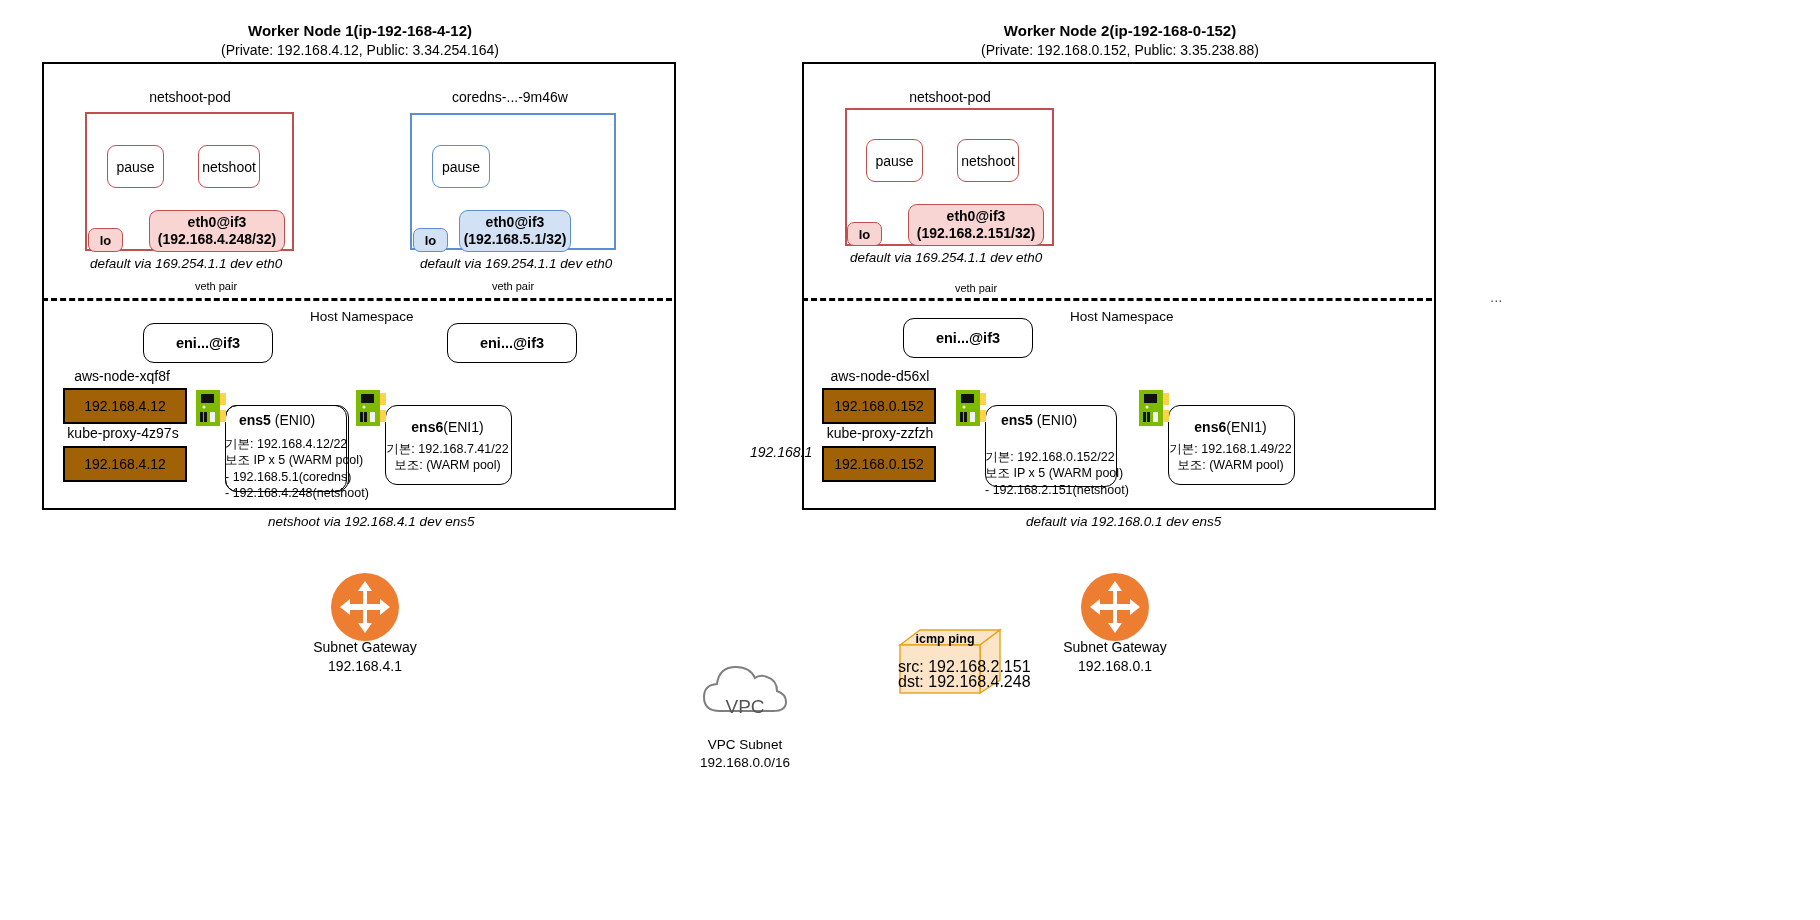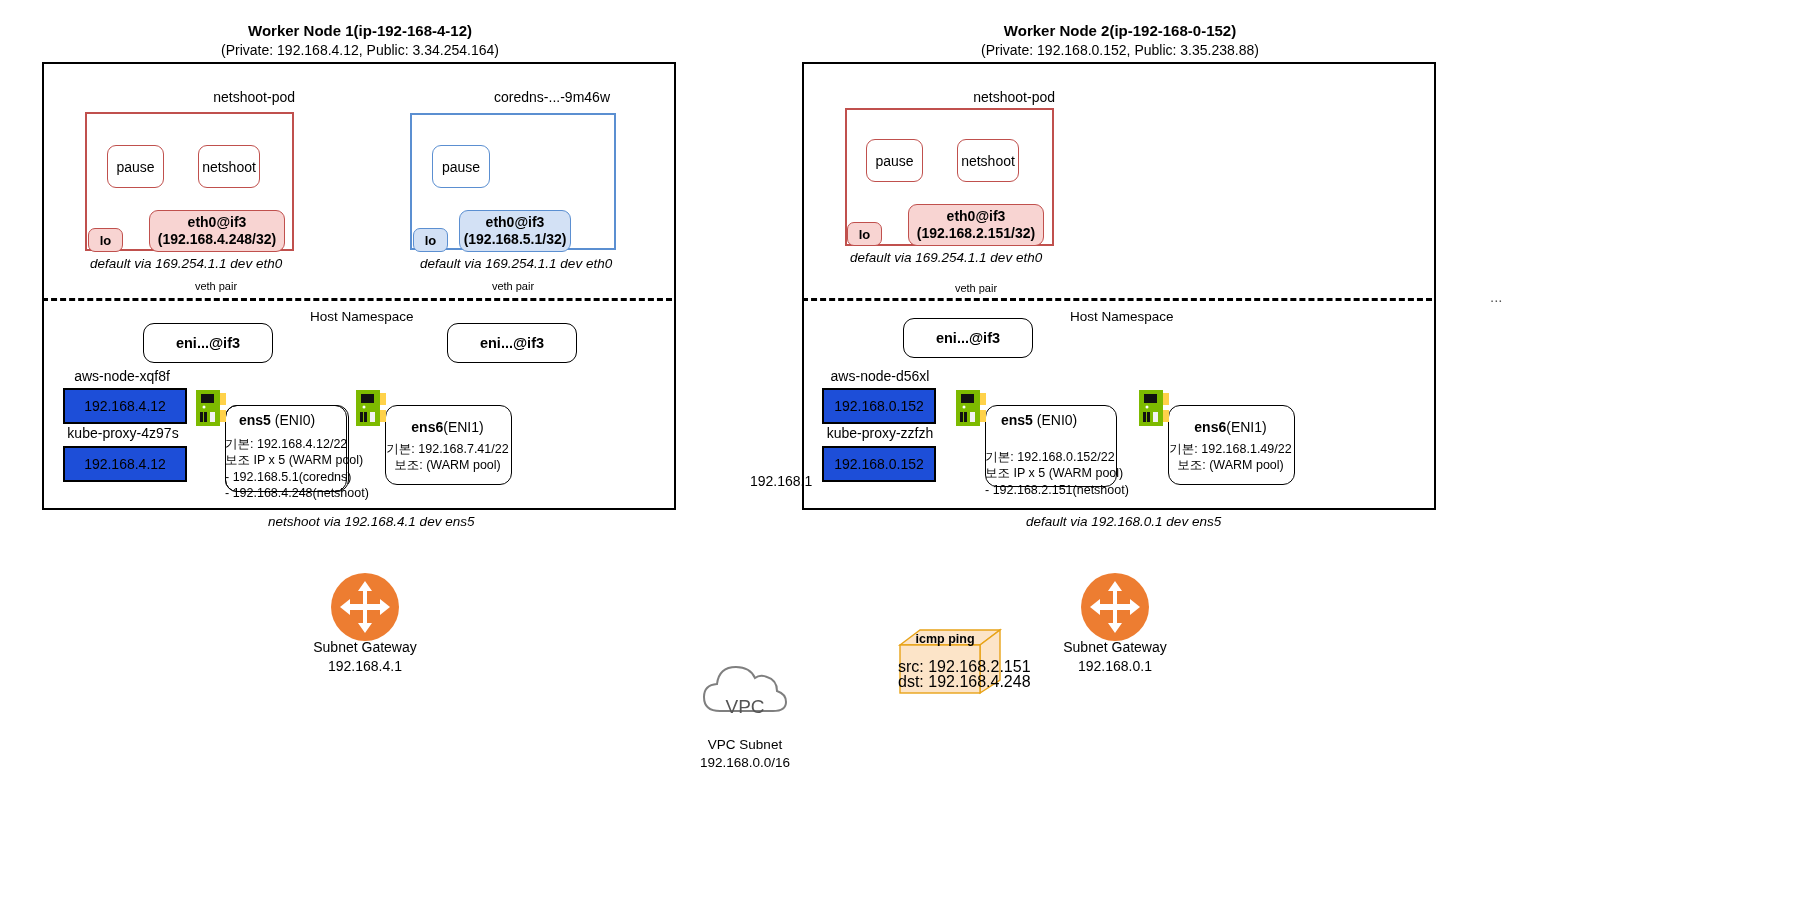--- a/index.html
+++ b/index.html
@@ -4,31 +4,31 @@
 <style>
   html,body{margin:0;padding:0;background:#ffffff;}
   body{width:1820px;height:920px;position:relative;font-family:"Liberation Sans",sans-serif;color:#000;overflow:hidden;}
   .abs{position:absolute;}
   .node-title{font-weight:bold;font-size:15px;text-align:center;}
   .node-sub{font-size:14px;text-align:center;}
   .node-box{border:2.5px solid #000;background:#fff;}
   .dash-sep{border-top:3px dashed #000;}
   .pod-red{border:2px solid #c0504d;background:#fff;}
   .pod-blue{border:2px solid #5b8fd1;background:#fff;}
-  .pod-label{font-size:14px;text-align:right;}
+  .pod-label{font-size:14px;text-align:center;}
   .ctr-box-red{border:1.5px solid #c0504d;background:#fff;border-radius:9px;display:flex;align-items:center;justify-content:center;font-size:14px;}
   .ctr-box-blue{border:1.5px solid #5b8fd1;background:#fff;border-radius:9px;display:flex;align-items:center;justify-content:center;font-size:14px;}
   .iface-red{border:1.5px solid #c0504d;background:#f8d4d2;border-radius:9px;display:flex;flex-direction:column;align-items:center;justify-content:center;font-size:14px;font-weight:bold;line-height:1.25;}
   .iface-blue{border:1.5px solid #5b8fd1;background:#d3e1f5;border-radius:9px;display:flex;flex-direction:column;align-items:center;justify-content:center;font-size:14px;font-weight:bold;line-height:1.25;}
   .lo-red{border:1.5px solid #c0504d;background:#f8d4d2;border-radius:7px;display:flex;align-items:center;justify-content:center;font-size:13px;font-weight:bold;}
   .lo-blue{border:1.5px solid #5b8fd1;background:#d3e1f5;border-radius:7px;display:flex;align-items:center;justify-content:center;font-size:13px;font-weight:bold;}
   .route-it{font-style:italic;font-size:13.5px;white-space:nowrap;}
   .tiny{font-size:11px;text-align:center;}
   .eni-veth{border:1.6px solid #000;background:#fff;border-radius:11px;display:flex;align-items:center;justify-content:center;font-size:14.5px;font-weight:bold;}
-  .ds-box{border:2.5px solid #000;background:#1d4ed8;display:flex;align-items:center;justify-content:center;font-size:14px;}
+  .ds-box{border:2.5px solid #000;background:#a16207;display:flex;align-items:center;justify-content:center;font-size:14px;}
   .ds-label{font-size:14px;text-align:center;white-space:nowrap;}
   .nic-box{border:1.4px solid #000;background:#fff;border-radius:12px;text-align:center;}
   .nic-title{font-size:14px;margin-top:7px;}
   .nic-title b{font-weight:bold;}
   .nic-body{font-size:12.5px;line-height:1.3;margin-top:5px;white-space:nowrap;}
   .host-ns{font-size:13.5px;}
   .gw-label{font-size:14px;text-align:center;line-height:1.35;white-space:nowrap;}
   .vpc-label{font-size:13.5px;text-align:center;line-height:1.35;}
   .pkt-title{font-weight:bold;font-size:12.5px;text-align:center;}
   .pkt-line{font-size:16px;white-space:nowrap;}
@@ -119,21 +119,21 @@
 </div>
 <div class="abs route-it" style="left:850px;top:250px;">default via 169.254.1.1 dev eth0</div>
 <div class="abs tiny" style="left:936px;top:282px;width:80px;">veth pair</div>
 <div class="abs eni-veth" style="left:903px;top:318px;width:128px;height:38px;">eni...@if3</div>
 
 <div class="abs ds-label" style="left:820px;top:368px;width:120px;">aws-node-d56xl</div>
 <div class="abs ds-box" style="left:822px;top:388px;width:110px;height:32px;">192.168.0.152</div>
 <div class="abs ds-label" style="left:819px;top:425px;width:122px;">kube-proxy-zzfzh</div>
 <div class="abs ds-box" style="left:822px;top:446px;width:110px;height:32px;">192.168.0.152</div>
 
-<div class="abs trunc" style="left:750px;top:473px;">192.168.1</div>
+<div class="abs trunc" style="left:750px;top:444px;font-style:italic;">192.168.1</div>
 
 <div class="abs nic-box" style="left:985px;top:405px;width:130px;height:80px;"></div>
 <div class="abs nic-title" style="left:985px;top:405px;width:240px;text-align:left;padding-left:16px;">
   <b>ens5</b><span> (ENI0)</span>
 </div>
 <div class="abs nic-body" style="left:985px;top:444px;width:130px;text-align:center;">
   <div>기본: 192.168.0.152/22</div>
   <div>보조 IP x 5 (WARM pool)</div>
   <div>- 192.168.2.151(netshoot)</div>
 </div>

